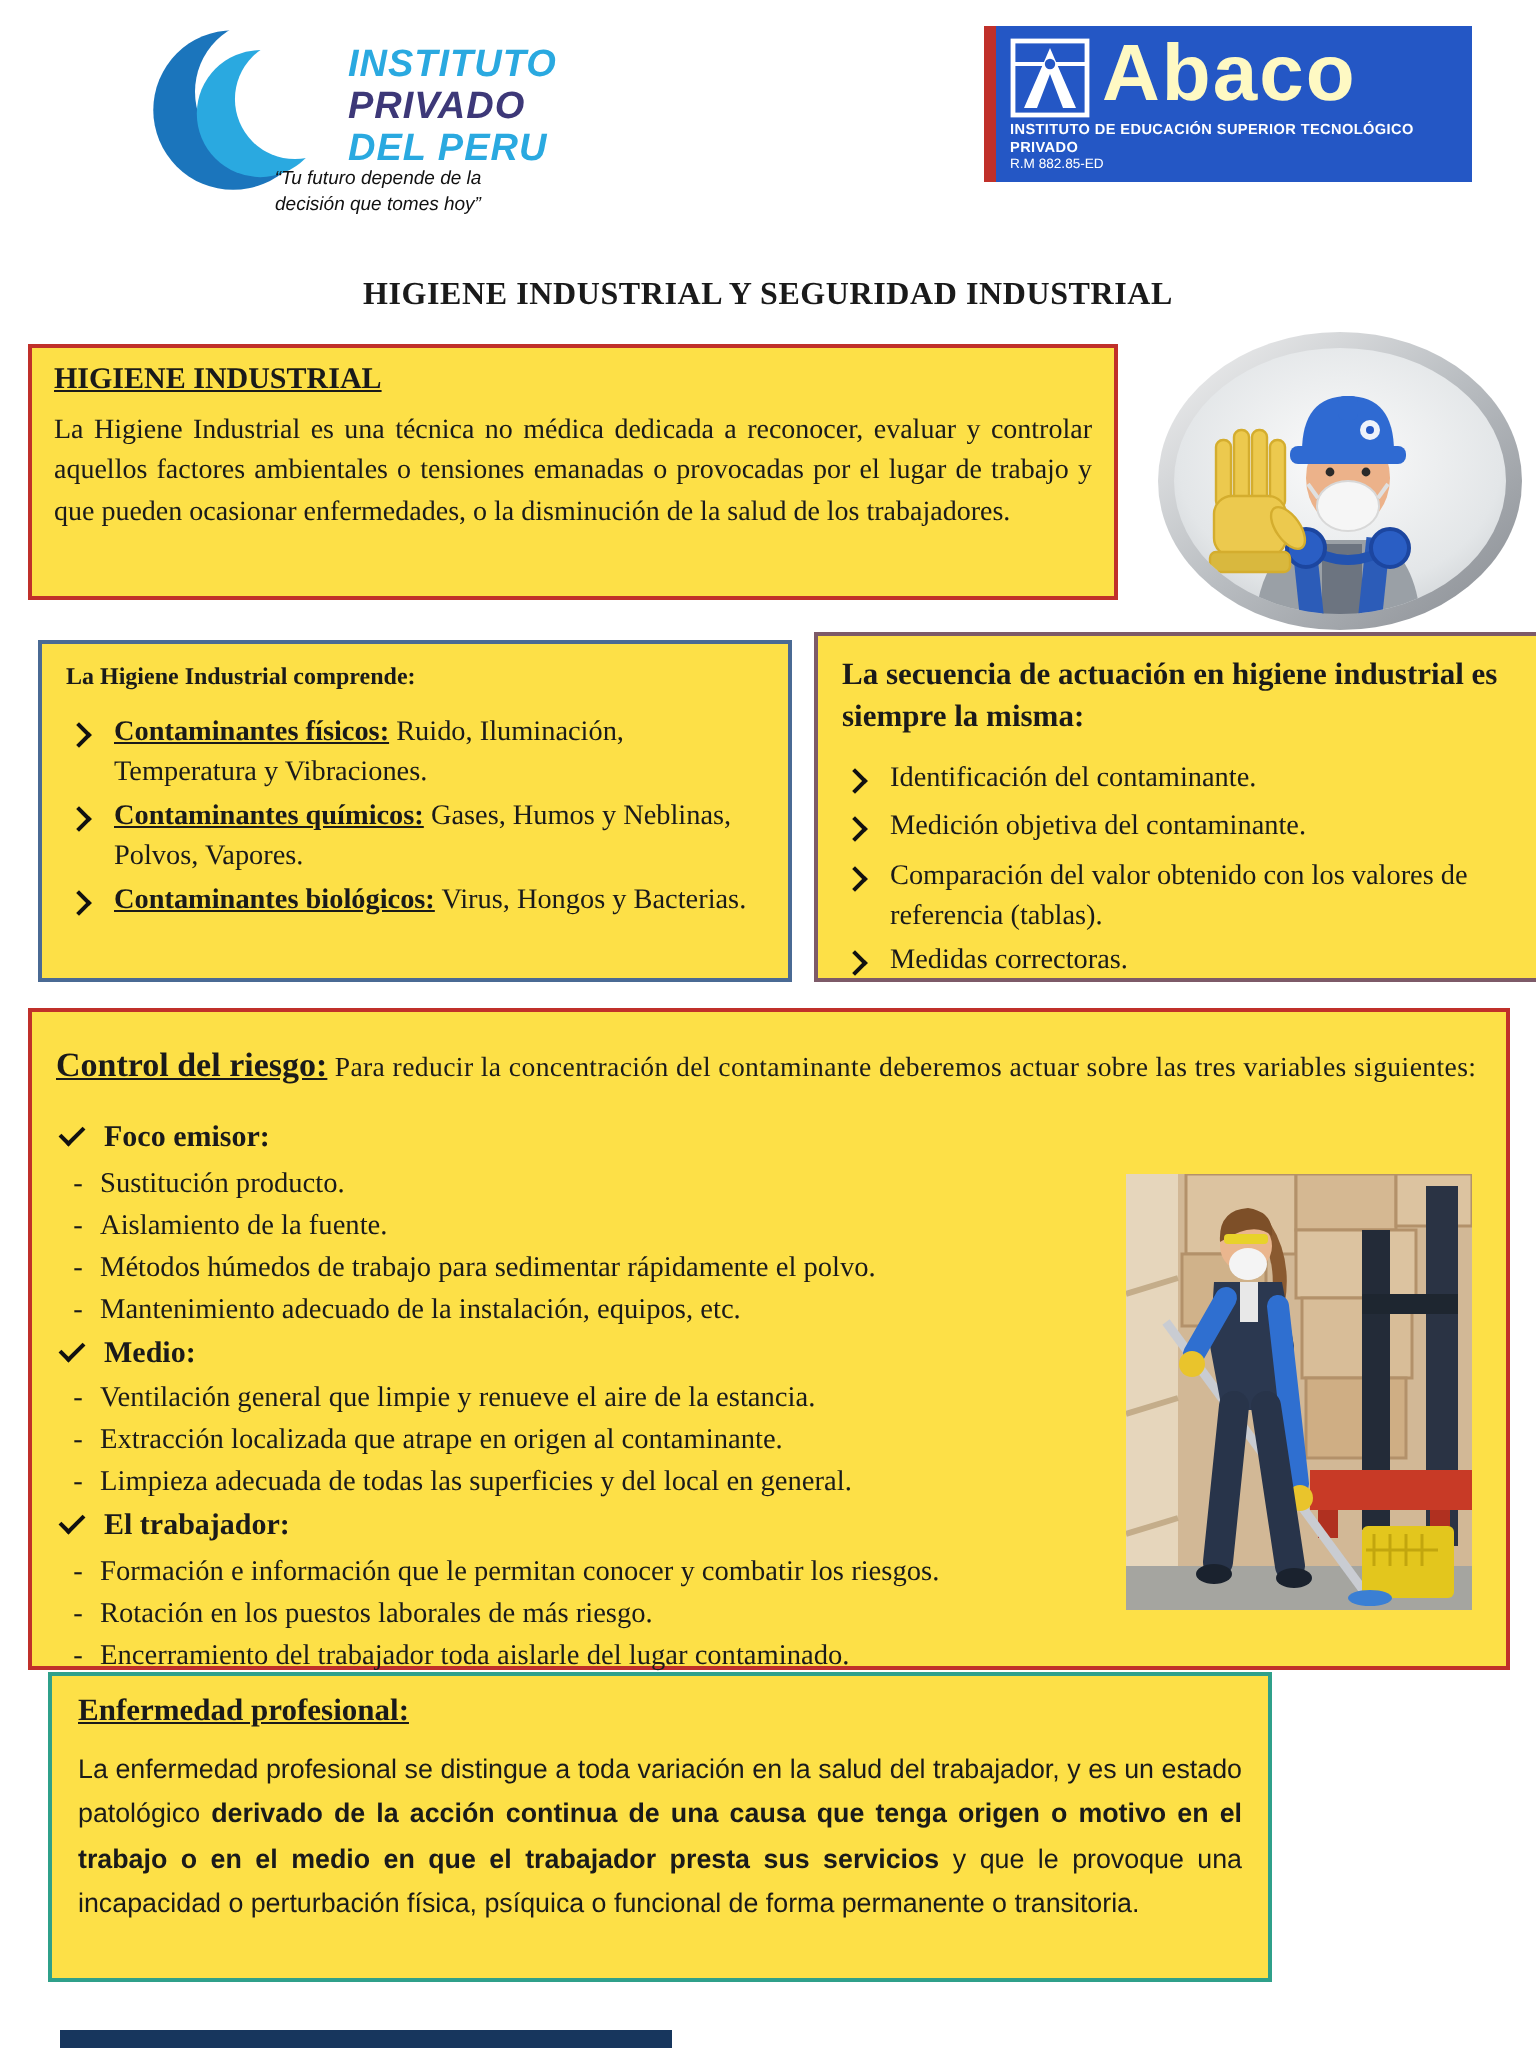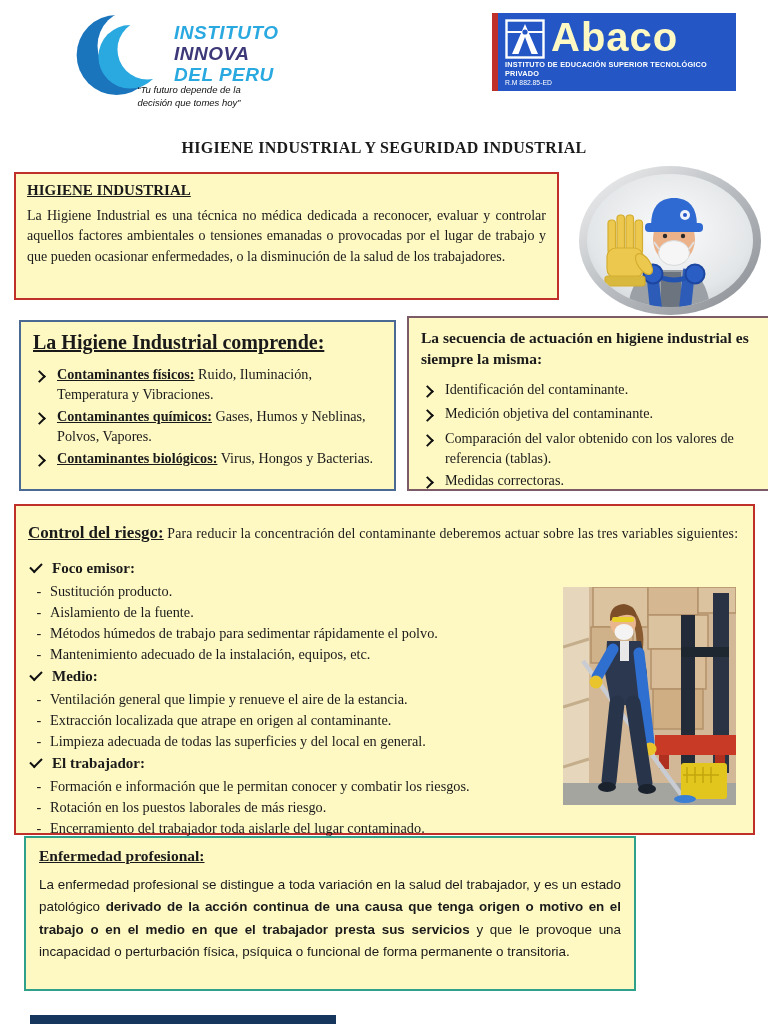--- a/index.html
+++ b/index.html
@@ -18,29 +18,29 @@
   .abaco-box{width:238px;height:78px;background:var(--abaco-blue,#2457c5);box-sizing:border-box;padding:5px 7px 4px 7px;display:flex;flex-direction:column;}
   .abaco-toprow{display:flex;align-items:center;flex:1;}
   .abaco-name{color:#fef9c3;font-family:"Liberation Sans",sans-serif;font-weight:bold;font-size:40px;line-height:40px;letter-spacing:1px;margin-left:6px;margin-top:-4px;}
   .abaco-sub{color:#fff;font-family:"Liberation Sans",sans-serif;font-weight:bold;font-size:7.3px;line-height:9px;letter-spacing:.2px;}
   .abaco-rm{color:#fff;font-family:"Liberation Sans",sans-serif;font-size:6.8px;line-height:9px;}
 
   
   .doc-title{position:absolute;left:0;top:139px;width:768px;text-align:center;font-weight:bold;font-size:16px;letter-spacing:.3px;}
 
   
-  .box{position:absolute;box-sizing:border-box;background:#fef9c3;}
+  .box{position:absolute;box-sizing:border-box;background:#fde047;}
   .box-higiene{left:14px;top:172px;width:545px;height:128px;border:2px solid var(--box-red,#c0302a);padding:6px 11px;}
   .box-higiene h2{margin:2px 0 7px 0;font-size:15px;text-decoration:underline;}
   .box-higiene p{margin:0;font-size:14px;line-height:1.45;text-align:justify;}
 
   .emblem{position:absolute;left:577px;top:164px;width:186px;height:153px;}
 
   .box-comprende{left:19px;top:320px;width:377px;height:171px;border:2px solid var(--box-blue,#4a6a94);padding:7px 10px;}
-  .box-comprende h2{margin:2px 0 11px 2px;font-size:20px;text-decoration:underline;}
+  .box-comprende h2{margin:2px 0 11px 2px;font-size:12px;}
   .box-secuencia{left:407px;top:316px;width:380px;height:175px;border:2px solid var(--box-maroon,#7d5a68);padding:8px 10px;}
   .box-secuencia h2{margin:2px 0 10px 2px;font-size:15.5px;line-height:1.35;}
 
   .blist{margin:0;padding:0;list-style:none;}
   .blist li{display:flex;font-size:14.2px;line-height:1.38;margin-bottom:3px;}
   .bullet-col{flex:0 0 26px;padding-top:2px;}
   .term{font-weight:bold;text-decoration:underline;margin-top:12px;}
 
   .chev{display:inline-block;width:7px;height:7px;border-top:2.4px solid #111;border-right:2.4px solid #111;transform:rotate(45deg);margin-left:4px;}
   .check{display:inline-block;width:10px;height:5px;border-left:2.2px solid #111;border-bottom:2.2px solid #111;transform:rotate(-45deg);margin-left:2px;margin-bottom:3px;}
@@ -70,21 +70,21 @@
 
   <div class="innova">
     <svg width="92" height="98" viewBox="0 0 100 108">
       <circle cx="44" cy="54" r="44" fill="#1b75bc"></circle>
       <circle cx="63" cy="44" r="40" fill="#ffffff"></circle>
       <circle cx="59" cy="56" r="35" fill="#2aa9e0"></circle>
       <circle cx="78" cy="48" r="33" fill="#ffffff"></circle>
     </svg>
     <div class="innova-text">
       <div class="innova-l1">INSTITUTO</div>
-      <div class="innova-l2">INNOVA</div>
+      <div class="innova-l2">PRIVADO</div>
       <div class="innova-l3">DEL PERU</div>
     </div>
   </div>
   <div class="innova-tagline">
     <div>“Tu futuro depende de la</div>
     <div>decisión que tomes hoy”</div>
   </div>
 
   <div class="abaco">
     <div class="abaco-redstrip"></div>

